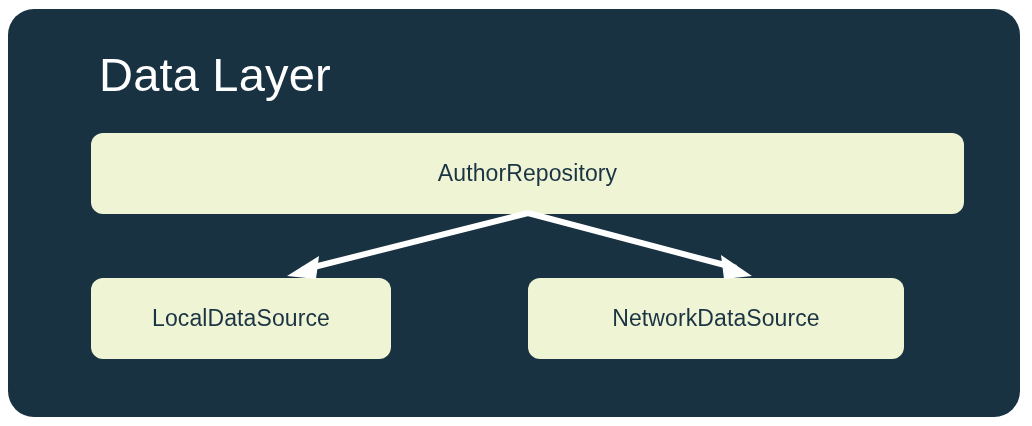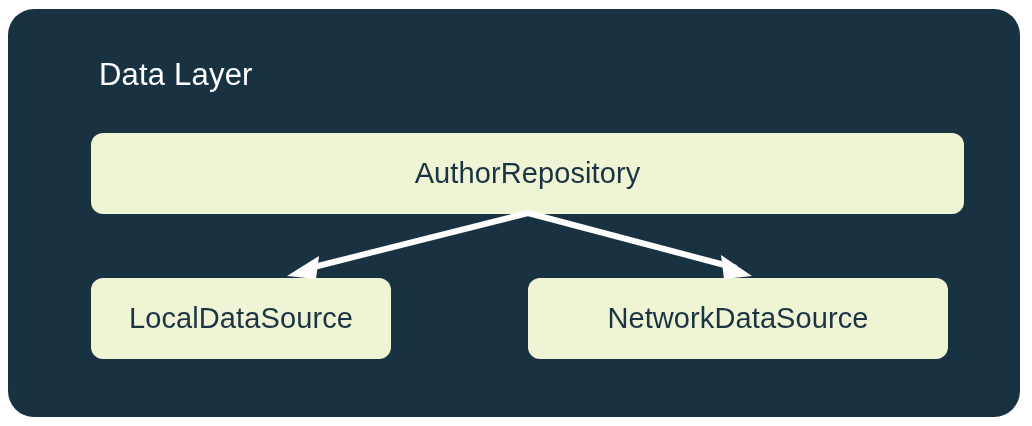--- a/index.html
+++ b/index.html
@@ -31,40 +31,40 @@
     background: #183242;
     border-radius: 26px;
     box-sizing: border-box;
   }
 
   
   .layer-title {
     position: absolute;
     left: 91px;
     top: 38px;
-    font-size: 31px;
+    font-size: 47px;
     line-height: 56px;
     font-weight: 300;
     color: #ffffff;
     letter-spacing: 0.2px;
     white-space: nowrap;
   }
 
   
   .node-box {
     position: absolute;
     background: #EFF4D4;
     border-radius: 12px;
     display: flex;
     align-items: center;
     justify-content: center;
     box-sizing: border-box;
   }
   .node-label {
-    font-size: 29px;
+    font-size: 23px;
     font-weight: 400;
     color: #1B3444;
     letter-spacing: 0.1px;
     white-space: nowrap;
     line-height: 1;
   }
 
   .node-repository {
     left: 91px;
     top: 133px;
@@ -73,21 +73,21 @@
   }
   .node-local {
     left: 91px;
     top: 278px;
     width: 300px;
     height: 81px;
   }
   .node-network {
     left: 528px;
     top: 278px;
-    width: 420px;
+    width: 376px;
     height: 81px;
     justify-content: center;
   }
 
   
   .connectors {
     position: absolute;
     left: 0;
     top: 0;
     width: 1032px;

